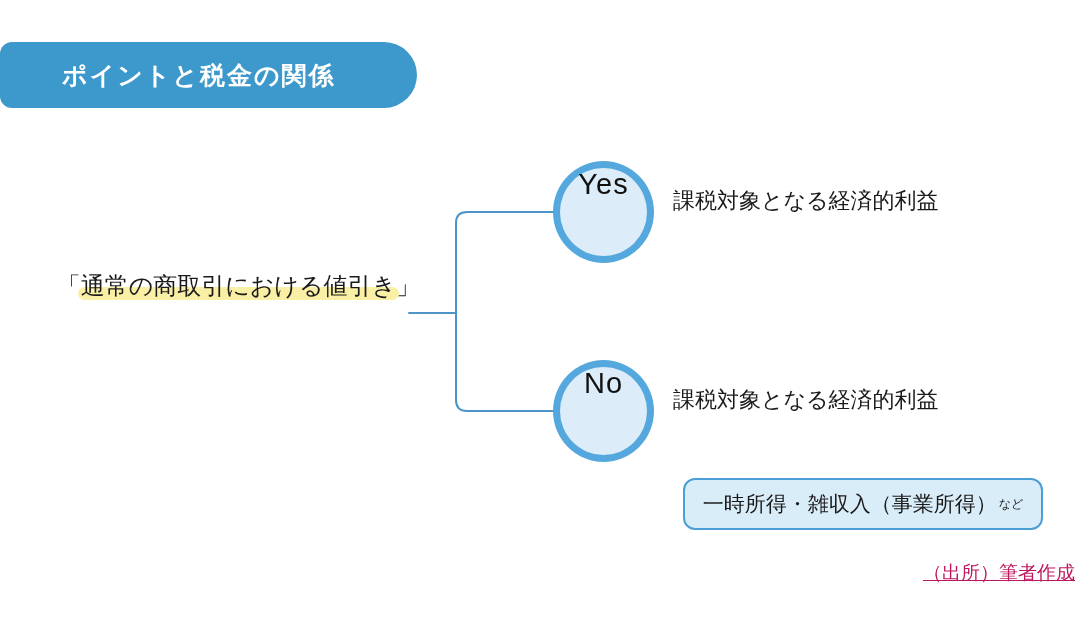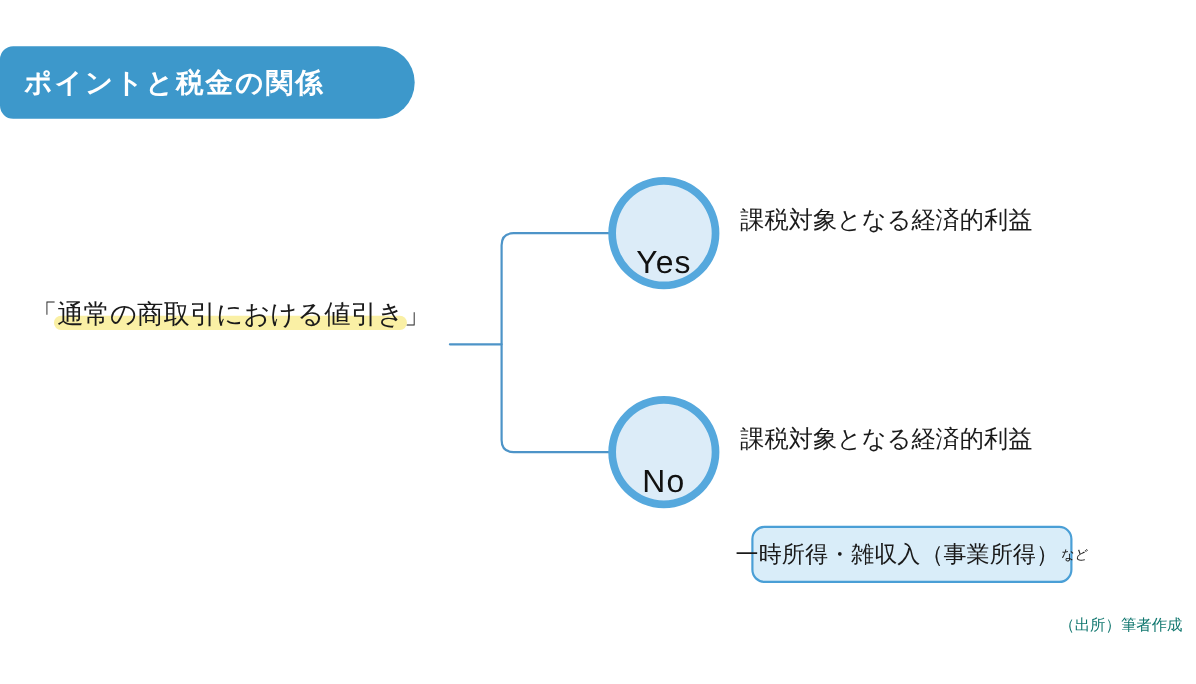--- a/index.html
+++ b/index.html
@@ -16,79 +16,80 @@
   body{font-family:"DejaVu Sans","Liberation Sans",sans-serif;color:var(--ink);}
   .canvas{
     position:relative;width:1087px;height:622px;background:#ffffff;overflow:hidden;
   }
 
   
   .header-pill{
     position:absolute;left:0;top:42px;width:377px;height:66px;
     background:var(--header-blue);
     border-radius:12px 33px 33px 12px;
-    display:flex;align-items:center;
+    display:flex;align-items:center;padding-left:40px;
   }
   .header-pill .title{
     color:#ffffff;font-size:25px;font-weight:bold;letter-spacing:2px;
     padding-left:22px;white-space:nowrap;
   }
 
   
   .question{
-    position:absolute;left:28px;top:268px;width:392px;text-align:left;
+    position:absolute;left:28px;top:268px;width:392px;text-align:right;
     font-size:24px;font-weight:500;line-height:36px;color:var(--ink);
   }
   .question .q-line{white-space:nowrap;}
 
   
   .hl{position:relative;z-index:0;}
   .hl::before{
     content:"";position:absolute;left:-3px;right:-3px;top:0.62em;height:0.54em;
     background:var(--highlight-yellow);border-radius:0.27em;z-index:-1;
   }
 
   
   .connector{position:absolute;left:0;top:0;width:1087px;height:622px;pointer-events:none;}
 
   
   .node{
     position:absolute;width:101px;height:102px;border-radius:50%;
     background:var(--circle-fill);border:7px solid var(--circle-border);
-    box-sizing:border-box;display:flex;align-items:flex-end;justify-content:center;
+    box-sizing:border-box;display:flex;align-items:flex-start;justify-content:center;
   }
   .node.yes{left:553px;top:161px;}
   .node.no{left:553px;top:360px;}
   .node .node-label{
     font-family:"Liberation Sans","DejaVu Sans",sans-serif;
     font-size:29px;color:#111;letter-spacing:1px;
   }
 
   
   .desc{
     position:absolute;left:673px;font-size:22px;font-weight:500;
     line-height:25px;color:var(--ink);white-space:nowrap;
   }
   .desc.yes{top:188px;}
   .desc.no{top:387px;}
 
   
   .result-box{
-    position:absolute;left:683px;top:478px;width:292px;height:52px;
+    position:absolute;left:683px;top:478px;width:360px;height:52px;
     background:var(--box-fill);border:2.5px solid var(--box-border);
     border-radius:12px;box-sizing:border-box;
     display:flex;align-items:center;justify-content:center;white-space:nowrap;
   }
   .result-box .main{font-size:21px;font-weight:500;color:var(--ink);}
   .result-box .suffix{font-size:12px;font-weight:500;color:var(--ink);margin-left:2px;}
 
   
   .source-note{
-    position:absolute;right:12px;top:560px;font-size:14px;color:#0f766e;
+    position:absolute;right:12px;top:560px;font-size:19px;color:#be185d;
     white-space:nowrap;
+    text-decoration:underline;
   }
 </style>
 </head>
 <body>
 
 <div class="canvas">
 
   <div class="header-pill">
     <span class="title">ポイントと税金の関係</span>
   </div>

